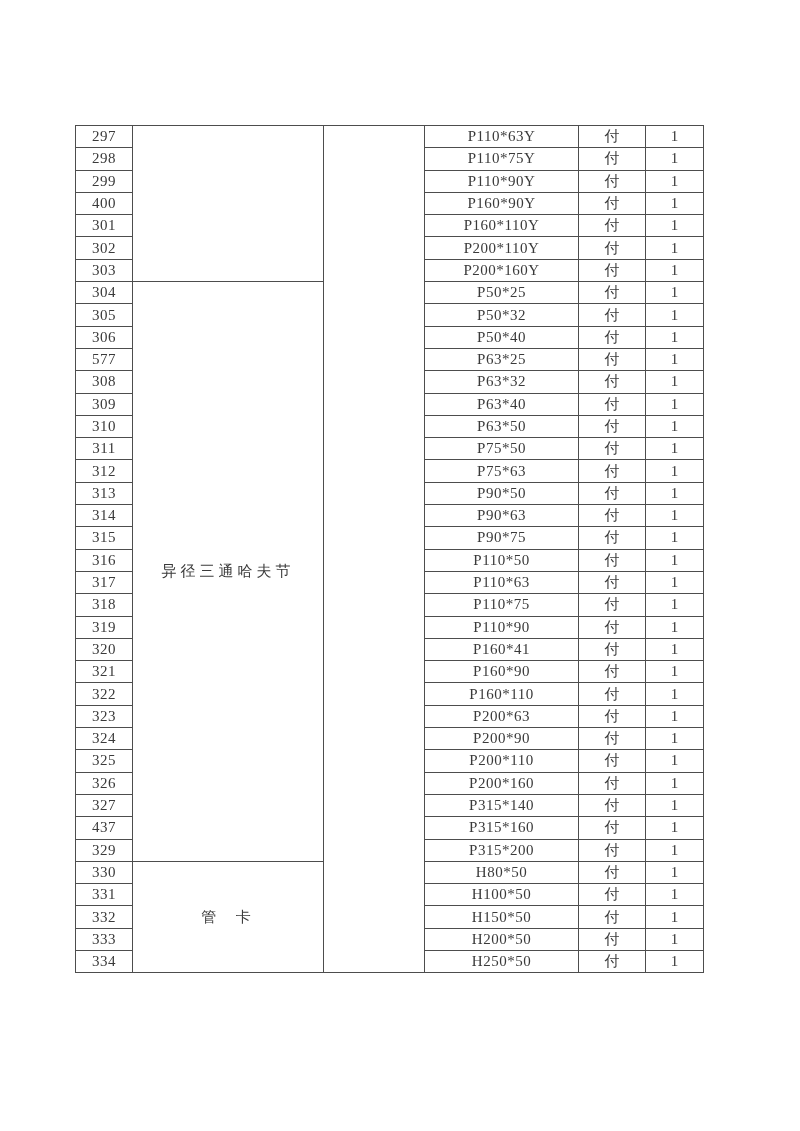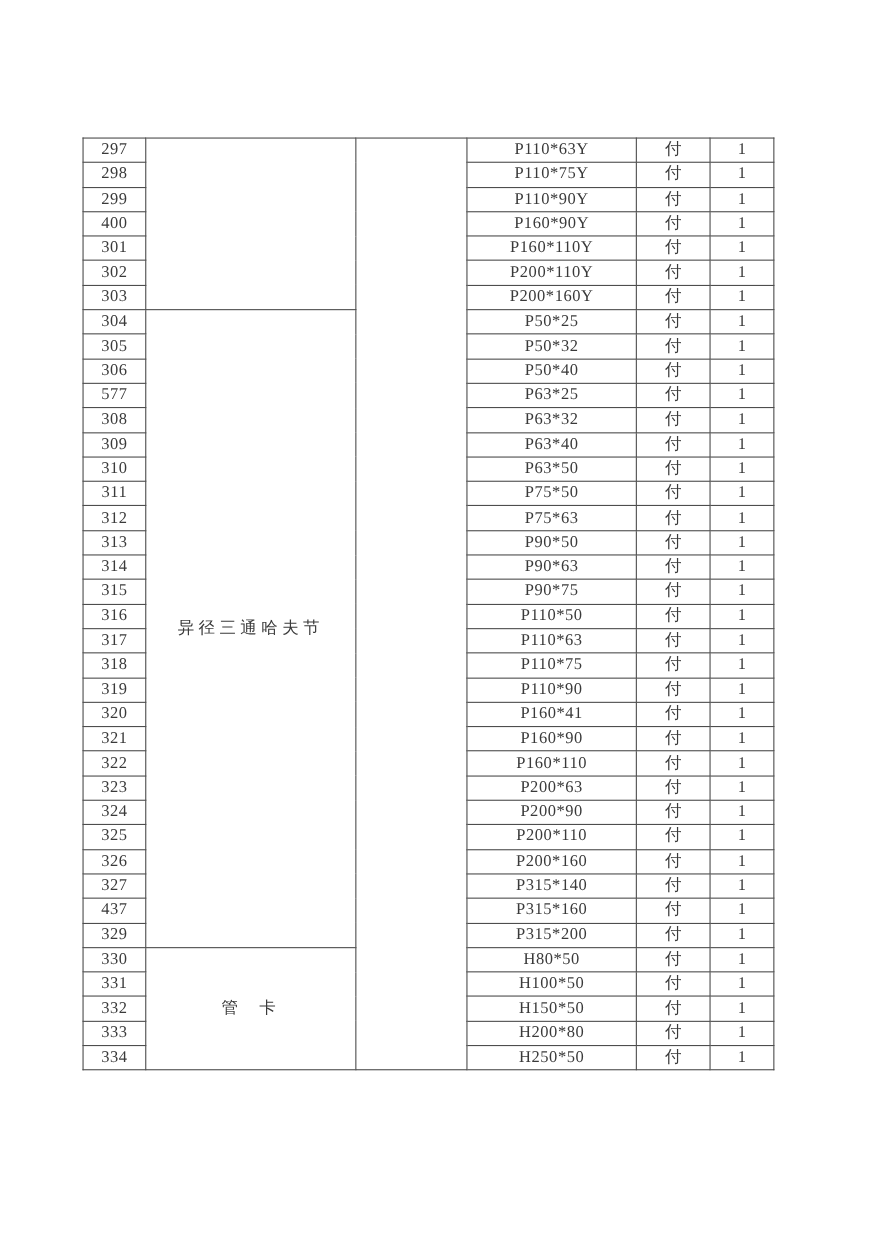--- a/index.html
+++ b/index.html
@@ -278,21 +278,21 @@
           <td class="qty">1</td>
         </tr>
         <tr>
           <td class="num">332</td>
           <td class="spec">H150*50</td>
           <td class="unit">付</td>
           <td class="qty">1</td>
         </tr>
         <tr>
           <td class="num">333</td>
-          <td class="spec">H200*80</td>
+          <td class="spec">H200*50</td>
           <td class="unit">付</td>
           <td class="qty">1</td>
         </tr>
         <tr>
           <td class="num">334</td>
           <td class="spec">H250*50</td>
           <td class="unit">付</td>
           <td class="qty">1</td>
         </tr>
       </tbody>

